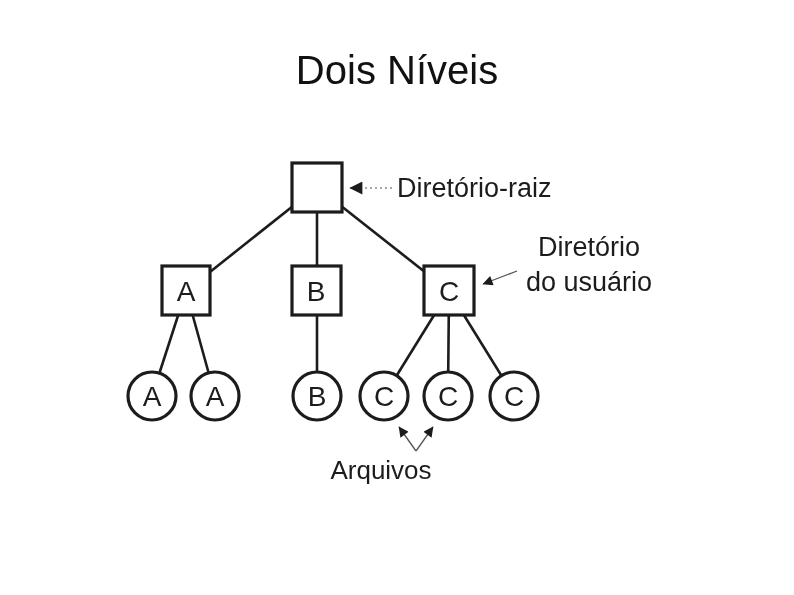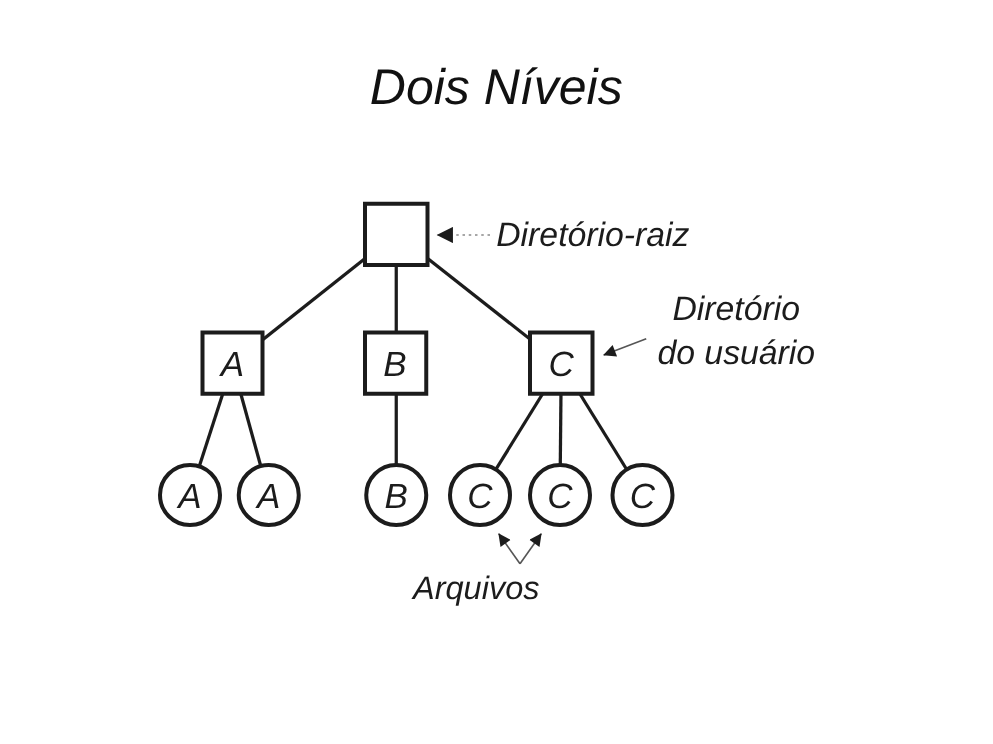--- a/index.html
+++ b/index.html
@@ -7,21 +7,20 @@
     padding: 0;
     background: #ffffff;
   }
   .slide {
     position: relative;
     width: 794px;
     height: 595px;
     background: #ffffff;
     overflow: hidden;
     font-family: "Liberation Sans", "DejaVu Sans", sans-serif;
-    font-style: italic;
   }
   .slide-title {
     position: absolute;
     top: 48px;
     left: 0;
     width: 100%;
     text-align: center;
     font-size: 40px;
     font-weight: 400;
     color: #111111;

